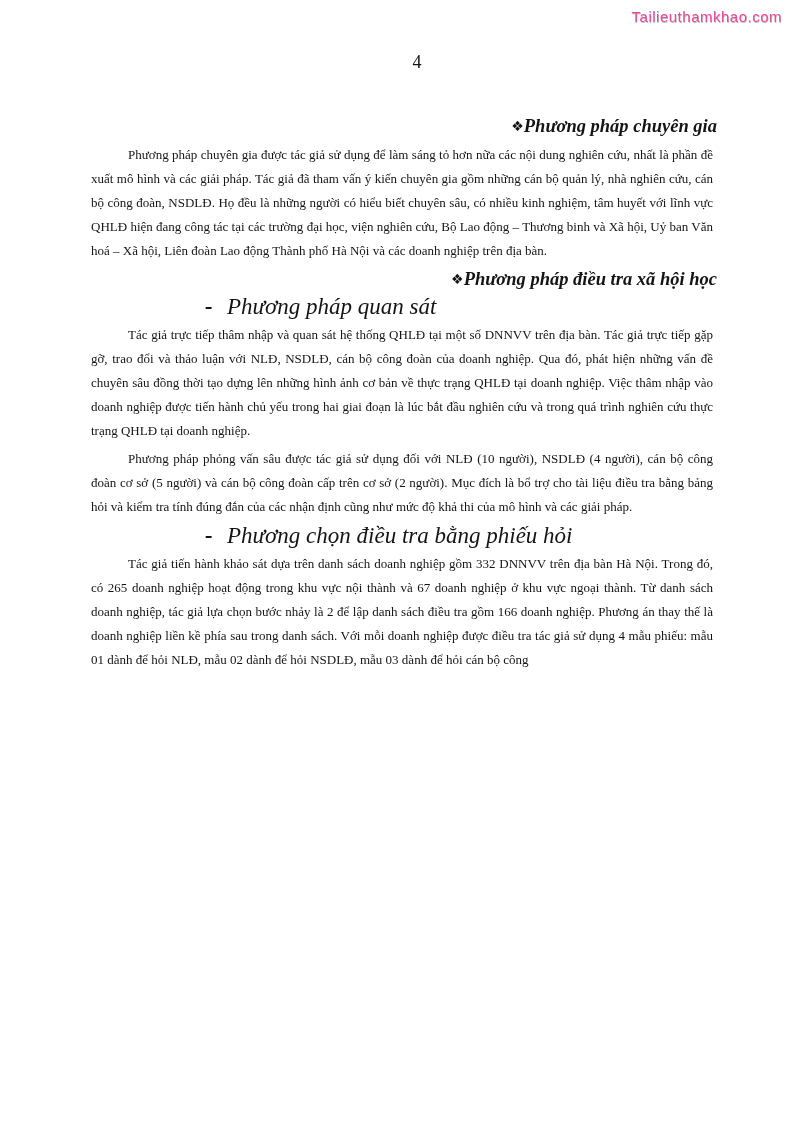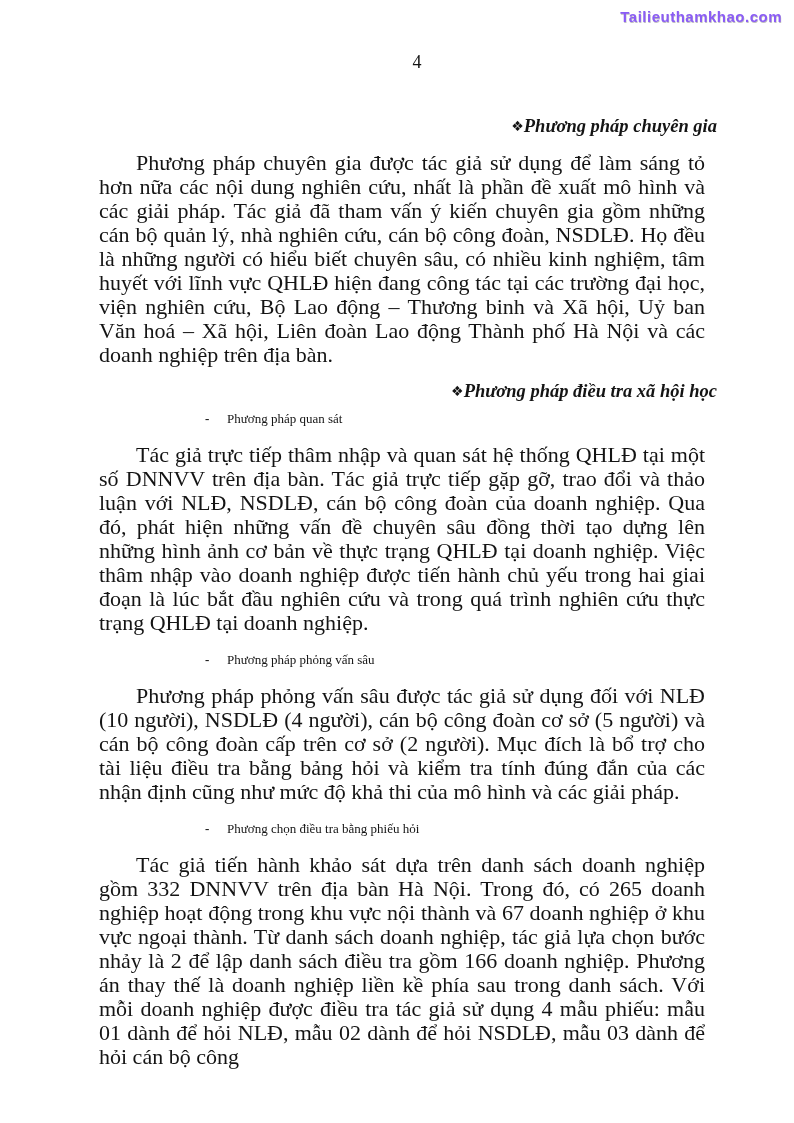--- a/index.html
+++ b/index.html
@@ -16,44 +16,43 @@
     font-family: "Liberation Serif", "DejaVu Serif", serif;
     color: #141414;
     overflow: hidden;
   }
   .watermark {
     position: absolute;
     top: 8px;
     right: 12px;
     font-family: "Liberation Sans", "DejaVu Sans", sans-serif;
     font-size: 15px;
-    color: #8b5cf6;
+    color: #ec4899;
     text-shadow: 0.5px 0.5px 0 #bfbfbf;
     letter-spacing: 0.5px;
-    font-weight: bold;
   }
   .page-number {
     position: absolute;
     top: 52px;
     left: 87px;
     width: 660px;
     text-align: center;
     font-size: 18px;
   }
   .content {
     position: absolute;
     top: 112px;
     left: 87px;
     width: 630px;
   }
   .content p.body {
-    margin: 12px;
+    margin: 4px;
     text-align: justify;
     text-indent: 37px;
-    font-size: 22px;
+    font-size: 13px;
     line-height: 24px;
   }
   .heading {
     margin: 2px 0 2px 0;
     padding-left: 71px;
     font-size: 18.5px;
     line-height: 25px;
     font-weight: bold;
     font-style: italic;
     white-space: nowrap;
@@ -64,22 +63,23 @@
     width: 25px;
     font-style: normal;
     font-weight: normal;
     font-family: "DejaVu Sans", sans-serif;
     font-size: 14px;
     vertical-align: 1px;
   }
   .subheading {
     margin: 1px 0 1px 0;
     padding-left: 118px;
-    font-size: 13px;
+    font-size: 23px;
     line-height: 25px;
+    font-style: italic;
     white-space: nowrap;
   }
   .subheading .dash {
     display: inline-block;
     width: 22px;
     font-weight: bold;
   }
 </style>
 </head>
 <body>
@@ -97,21 +97,20 @@
     <p class="body">Phương pháp chuyên gia được tác giả sử dụng để làm sáng tỏ hơn nữa các nội dung nghiên cứu, nhất là phần đề xuất mô hình và các giải pháp. Tác giả đã tham vấn ý kiến chuyên gia gồm những cán bộ quản lý, nhà nghiên cứu, cán bộ công đoàn, NSDLĐ. Họ đều là những người có hiểu biết chuyên sâu, có nhiều kinh nghiệm, tâm huyết với lĩnh vực QHLĐ hiện đang công tác tại các trường đại học, viện nghiên cứu, Bộ Lao động – Thương binh và Xã hội, Uỷ ban Văn hoá – Xã hội, Liên đoàn Lao động Thành phố Hà Nội và các doanh nghiệp trên địa bàn.</p>
 
 
 
     <div class="heading"><span class="bullet">❖</span><span>Phương pháp điều tra xã hội học</span></div>
 
     <div class="subheading"><span class="dash">-</span><span>Phương pháp quan sát</span></div>
 
     <p class="body">Tác giả trực tiếp thâm nhập và quan sát hệ thống QHLĐ tại một số DNNVV trên địa bàn. Tác giả trực tiếp gặp gỡ, trao đổi và thảo luận với NLĐ, NSDLĐ, cán bộ công đoàn của doanh nghiệp. Qua đó, phát hiện những vấn đề chuyên sâu đồng thời tạo dựng lên những hình ảnh cơ bản về thực trạng QHLĐ tại doanh nghiệp. Việc thâm nhập vào doanh nghiệp được tiến hành chủ yếu trong hai giai đoạn là lúc bắt đầu nghiên cứu và trong quá trình nghiên cứu thực trạng QHLĐ tại doanh nghiệp.</p>
 
-    <div class="subheading"><span class="dash">-</span><span>Phương pháp phỏng vấn sâu</span></div>
 
     <p class="body">Phương pháp phỏng vấn sâu được tác giả sử dụng đối với NLĐ (10 người), NSDLĐ (4 người), cán bộ công đoàn cơ sở (5 người) và cán bộ công đoàn cấp trên cơ sở (2 người). Mục đích là bổ trợ cho tài liệu điều tra bằng bảng hỏi và kiểm tra tính đúng đắn của các nhận định cũng như mức độ khả thi của mô hình và các giải pháp.</p>
 
     <div class="subheading"><span class="dash">-</span><span>Phương chọn điều tra bằng phiếu hỏi</span></div>
 
     <p class="body">Tác giả tiến hành khảo sát dựa trên danh sách doanh nghiệp gồm 332 DNNVV trên địa bàn Hà Nội. Trong đó, có 265 doanh nghiệp hoạt động trong khu vực nội thành và 67 doanh nghiệp ở khu vực ngoại thành. Từ danh sách doanh nghiệp, tác giả lựa chọn bước nhảy là 2 để lập danh sách điều tra gồm 166 doanh nghiệp. Phương án thay thế là doanh nghiệp liền kề phía sau trong danh sách. Với mỗi doanh nghiệp được điều tra tác giả sử dụng 4 mẫu phiếu: mẫu 01 dành để hỏi NLĐ, mẫu 02 dành để hỏi NSDLĐ, mẫu 03 dành để hỏi cán bộ công</p>
 
   </div>
 </div>
 

